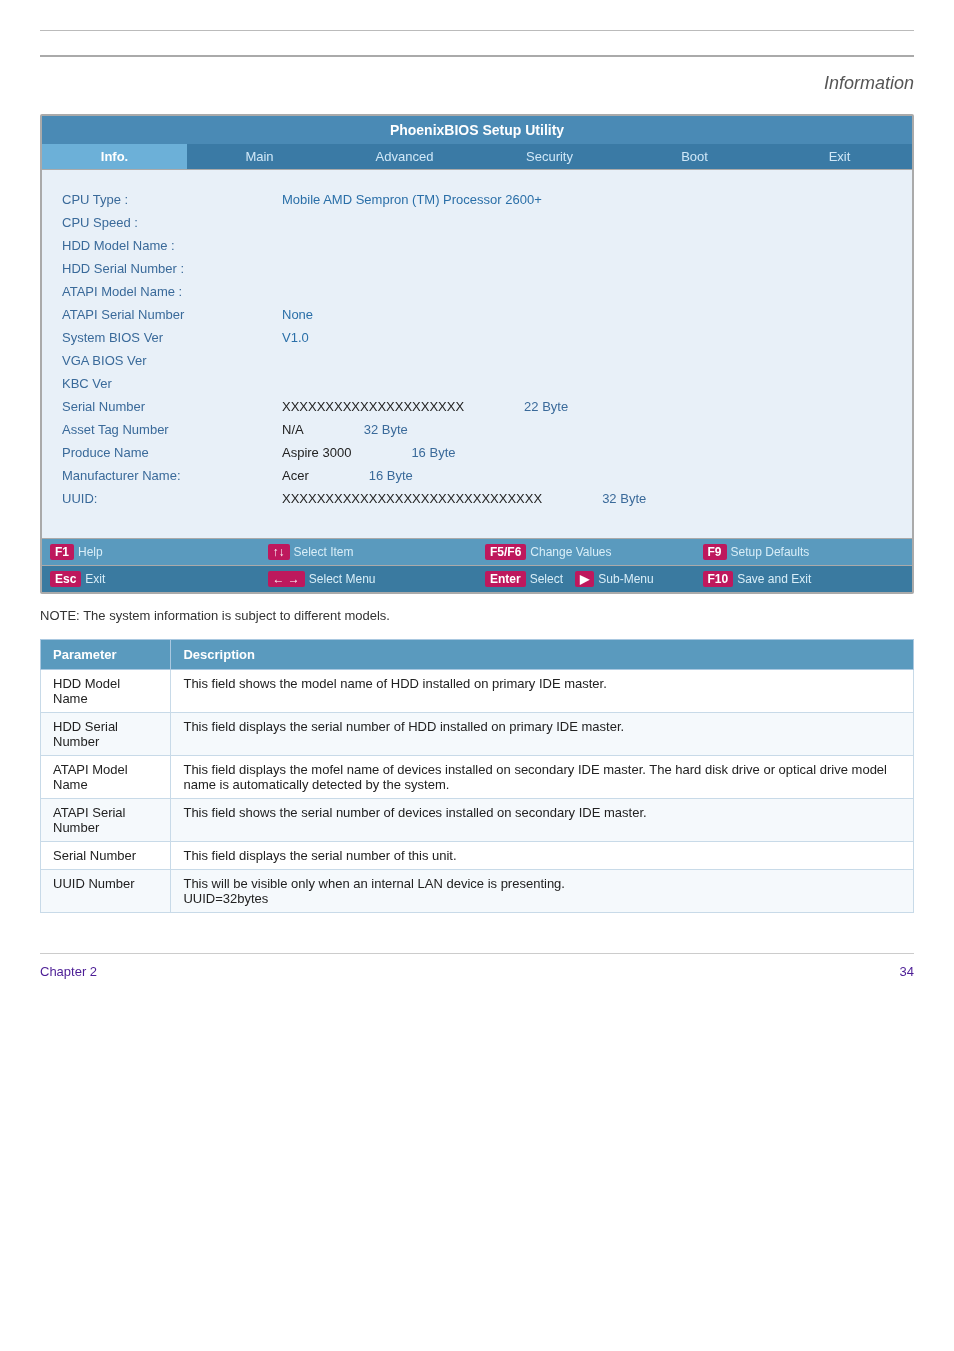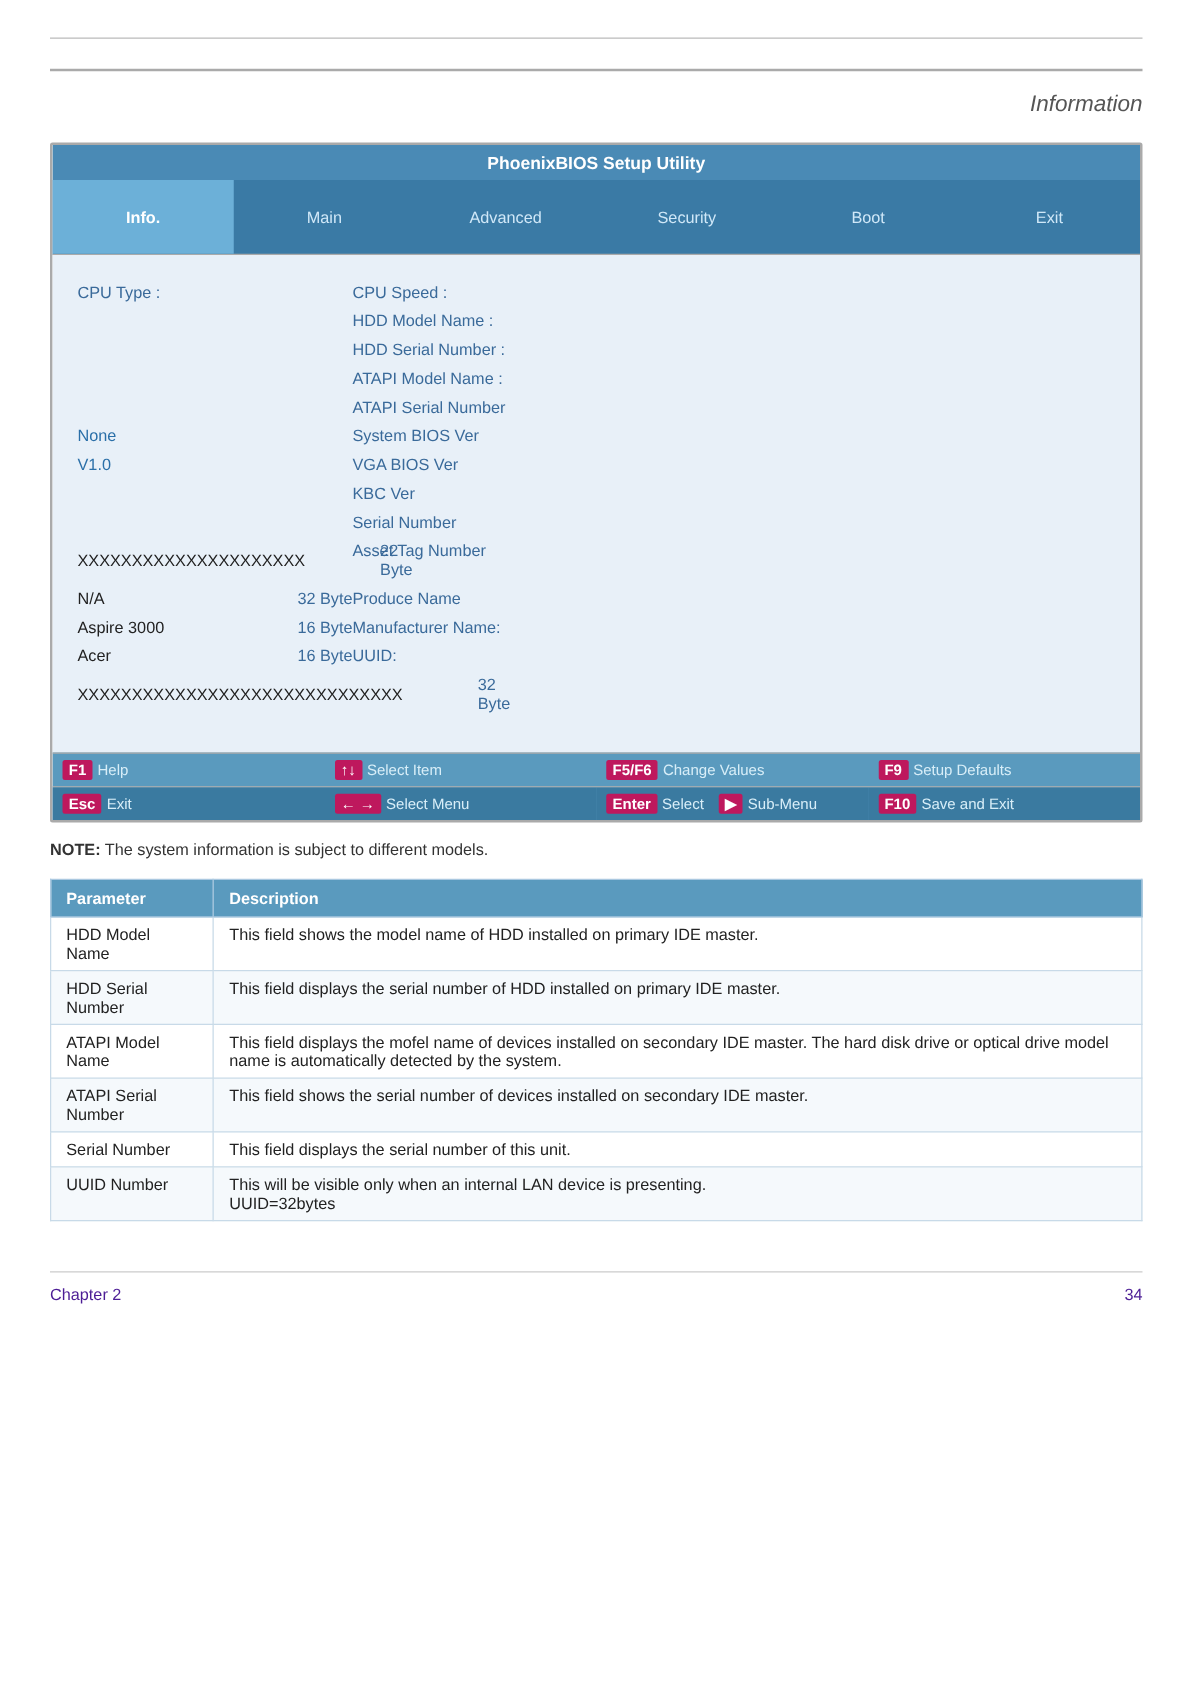--- a/index.html
+++ b/index.html
@@ -42,21 +42,21 @@
 
     .bios-nav {
       display: flex;
       background: #3a7aa5;
       border-bottom: 1px solid #aaa;
     }
 
     .bios-nav-item {
       flex: 1;
       text-align: center;
-      padding: 22px 10px;
+      padding: 5px 10px;
       color: #d0e8f8;
       font-size: 13px;
       cursor: pointer;
     }
 
     .bios-nav-item.active {
       background: #6cb0d8;
       color: #fff;
       font-weight: bold;
     }
@@ -84,21 +84,21 @@
       font-size: 13px;
       padding: 2px 0;
     }
 
     .field-value.blue {
       color: #2a6fa8;
     }
 
     .field-row-with-byte {
       display: flex;
-      justify-content: space-between;
+      justify-content: flex-start;
       align-items: center;
     }
 
     .byte-label {
       color: #3a6a9a;
       font-size: 13px;
       margin-left: 60px;
     }
 
     
@@ -137,21 +137,21 @@
     }
 
     
     .note-text {
       font-size: 13px;
       margin-bottom: 16px;
       color: #333;
     }
 
     .note-text strong {
-      font-weight: bold;
+      font-weight: normal;
       text-align: center;
     }
 
     
     .param-table {
       width: 100%;
       border-collapse: collapse;
       font-size: 13px;
       margin-bottom: 30px;
     }
@@ -212,20 +212,21 @@
     <div class="bios-nav-item">Advanced</div>
     <div class="bios-nav-item">Security</div>
     <div class="bios-nav-item">Boot</div>
     <div class="bios-nav-item">Exit</div>
   </div>
 
   <div class="bios-content">
     <div class="bios-fields">
 
       <div class="field-label">CPU Type :</div>
+      <div class="field-value blue">Mobile AMD Sempron (TM) Processor 2600+</div>
 
       <div class="field-label">CPU Speed :</div>
       <div class="field-value"></div>
 
       <div class="field-label">HDD Model Name :</div>
       <div class="field-value"></div>
 
       <div class="field-label">HDD Serial Number :</div>
       <div class="field-value"></div>
 

